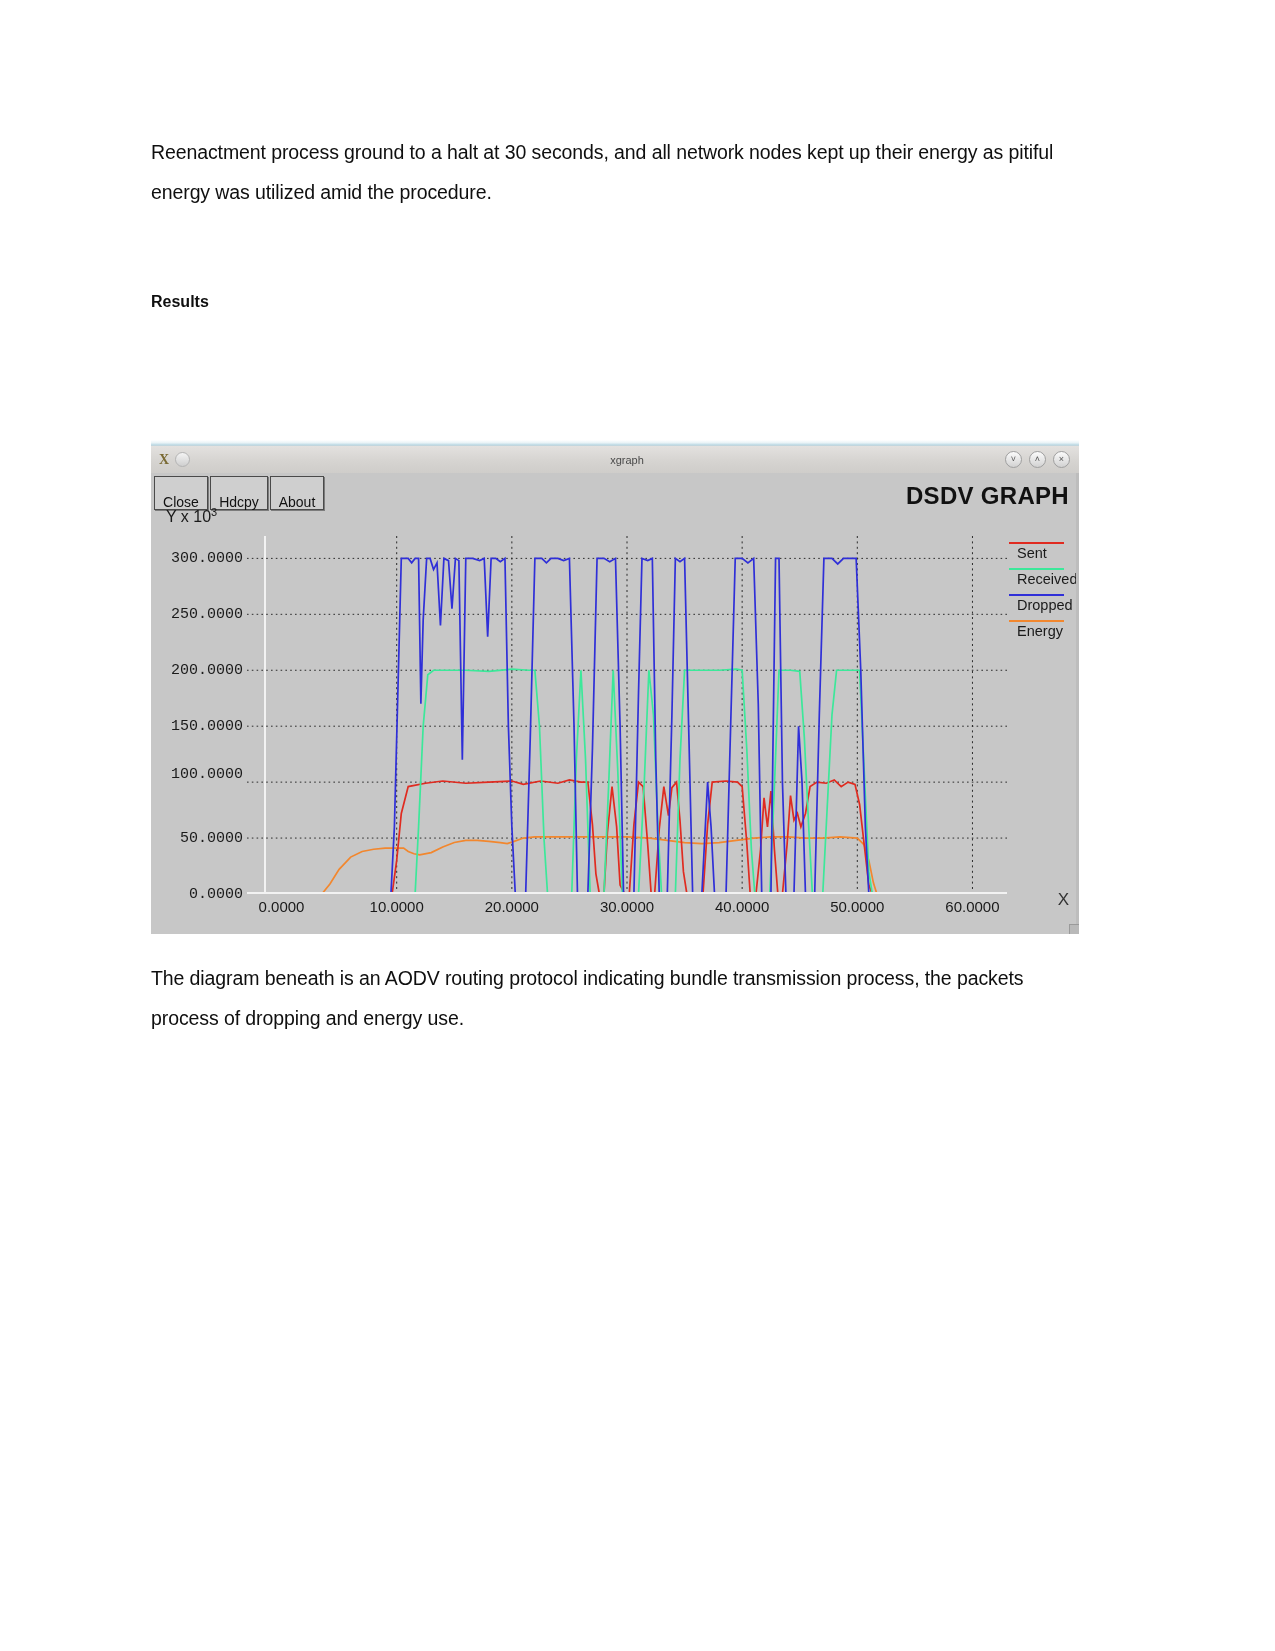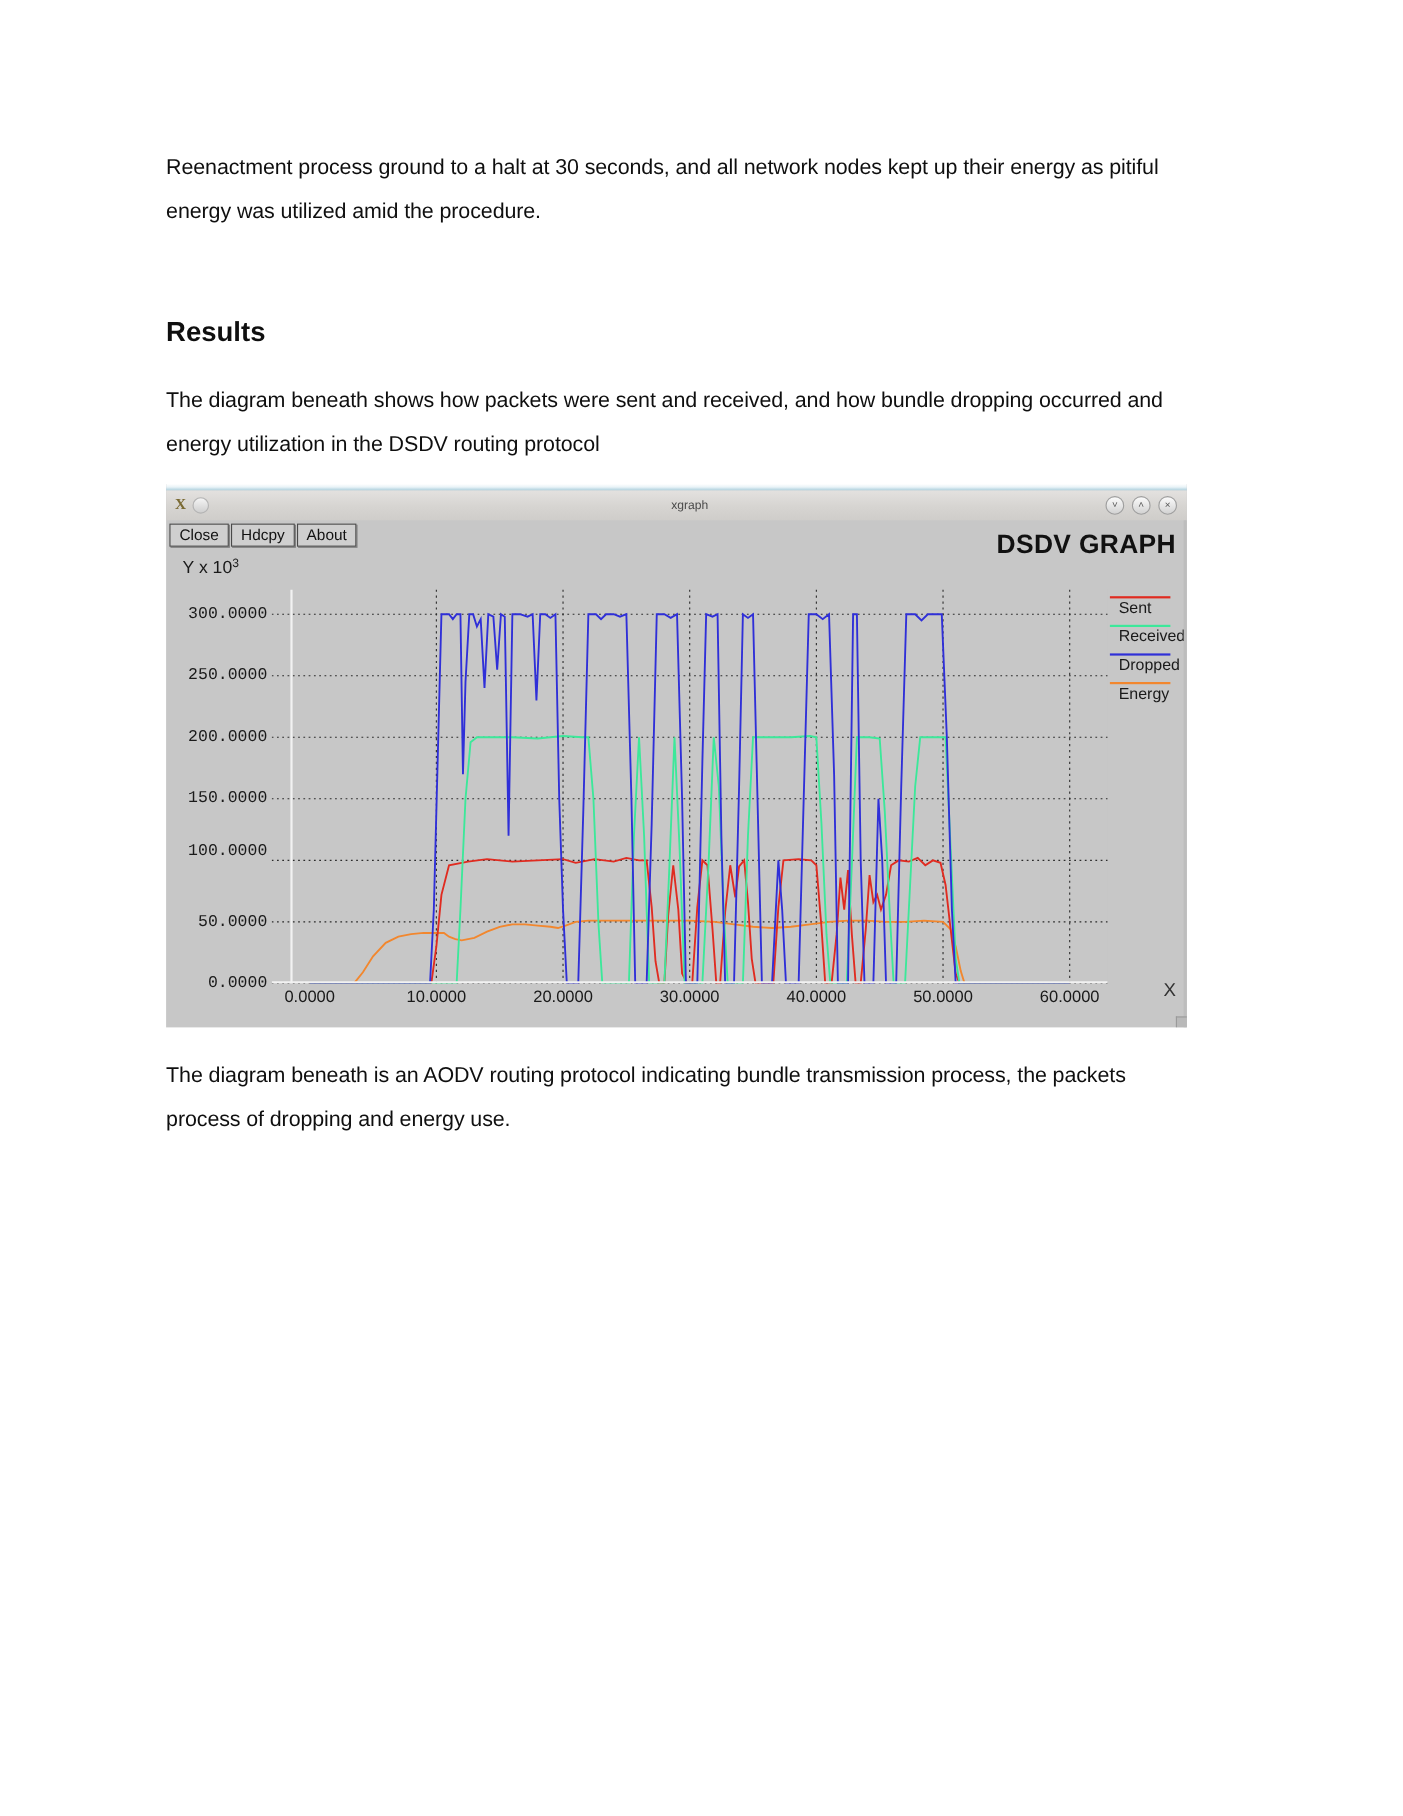--- a/index.html
+++ b/index.html
@@ -38,21 +38,21 @@
     color: #0f0f0f;
     margin: 0 0 0 0;
     letter-spacing: -0.1px;
   }
 
   .spacer-1 { height: 70px; }
   .spacer-2 { height: 22px; }
 
   .heading {
     font-family: "Liberation Sans", sans-serif;
-    font-size: 25px;
+    font-size: 16px;
     line-height: 40px;
     font-weight: bold;
     color: #0f0f0f;
     margin: 0;
   }
 
   
   .xgraph-window {
     position: absolute;
     left: 139px;
@@ -137,21 +137,21 @@
     position: absolute;
     top: 3px;
     height: 21px;
     background: #cfcfcf;
     border: 1px solid #4a4a4a;
     box-shadow: 1px 1px 0 #7c7c7c;
     font-size: 14px;
     font-family: "Liberation Sans", sans-serif;
     color: #111;
     line-height: 19px;
-    padding: 0 4px;
+    padding: 16px 4px;
     box-sizing: border-box;
     text-align: center;
     cursor: default;
   }
   .btn-close { left: 3px; width: 54px; }
   .btn-hdcpy { left: 59px; width: 58px; }
   .btn-about { left: 119px; width: 54px; }
 
   .graph-title {
     position: absolute;
@@ -276,21 +276,20 @@
 </head>
 <body>
 
 <div class="page">
 
   <div class="doc-body">
     <p class="para">Reenactment process ground to a halt at 30 seconds, and all network nodes kept up their energy as pitiful energy was utilized amid the procedure.</p>
     <div class="spacer-1"></div>
     <p class="heading">Results</p>
     <div class="spacer-2"></div>
-    <p class="para">The diagram beneath shows how packets were sent and received, and how bundle dropping occurred and energy utilization in the DSDV routing protocol</p>
   </div>
 
   <div class="xgraph-window">
 
     <div class="fuzz-top"></div>
 
     <div class="titlebar">
       <div class="tb-left">
         <span class="x-logo">X</span>
         <span class="tb-dot"></span>

